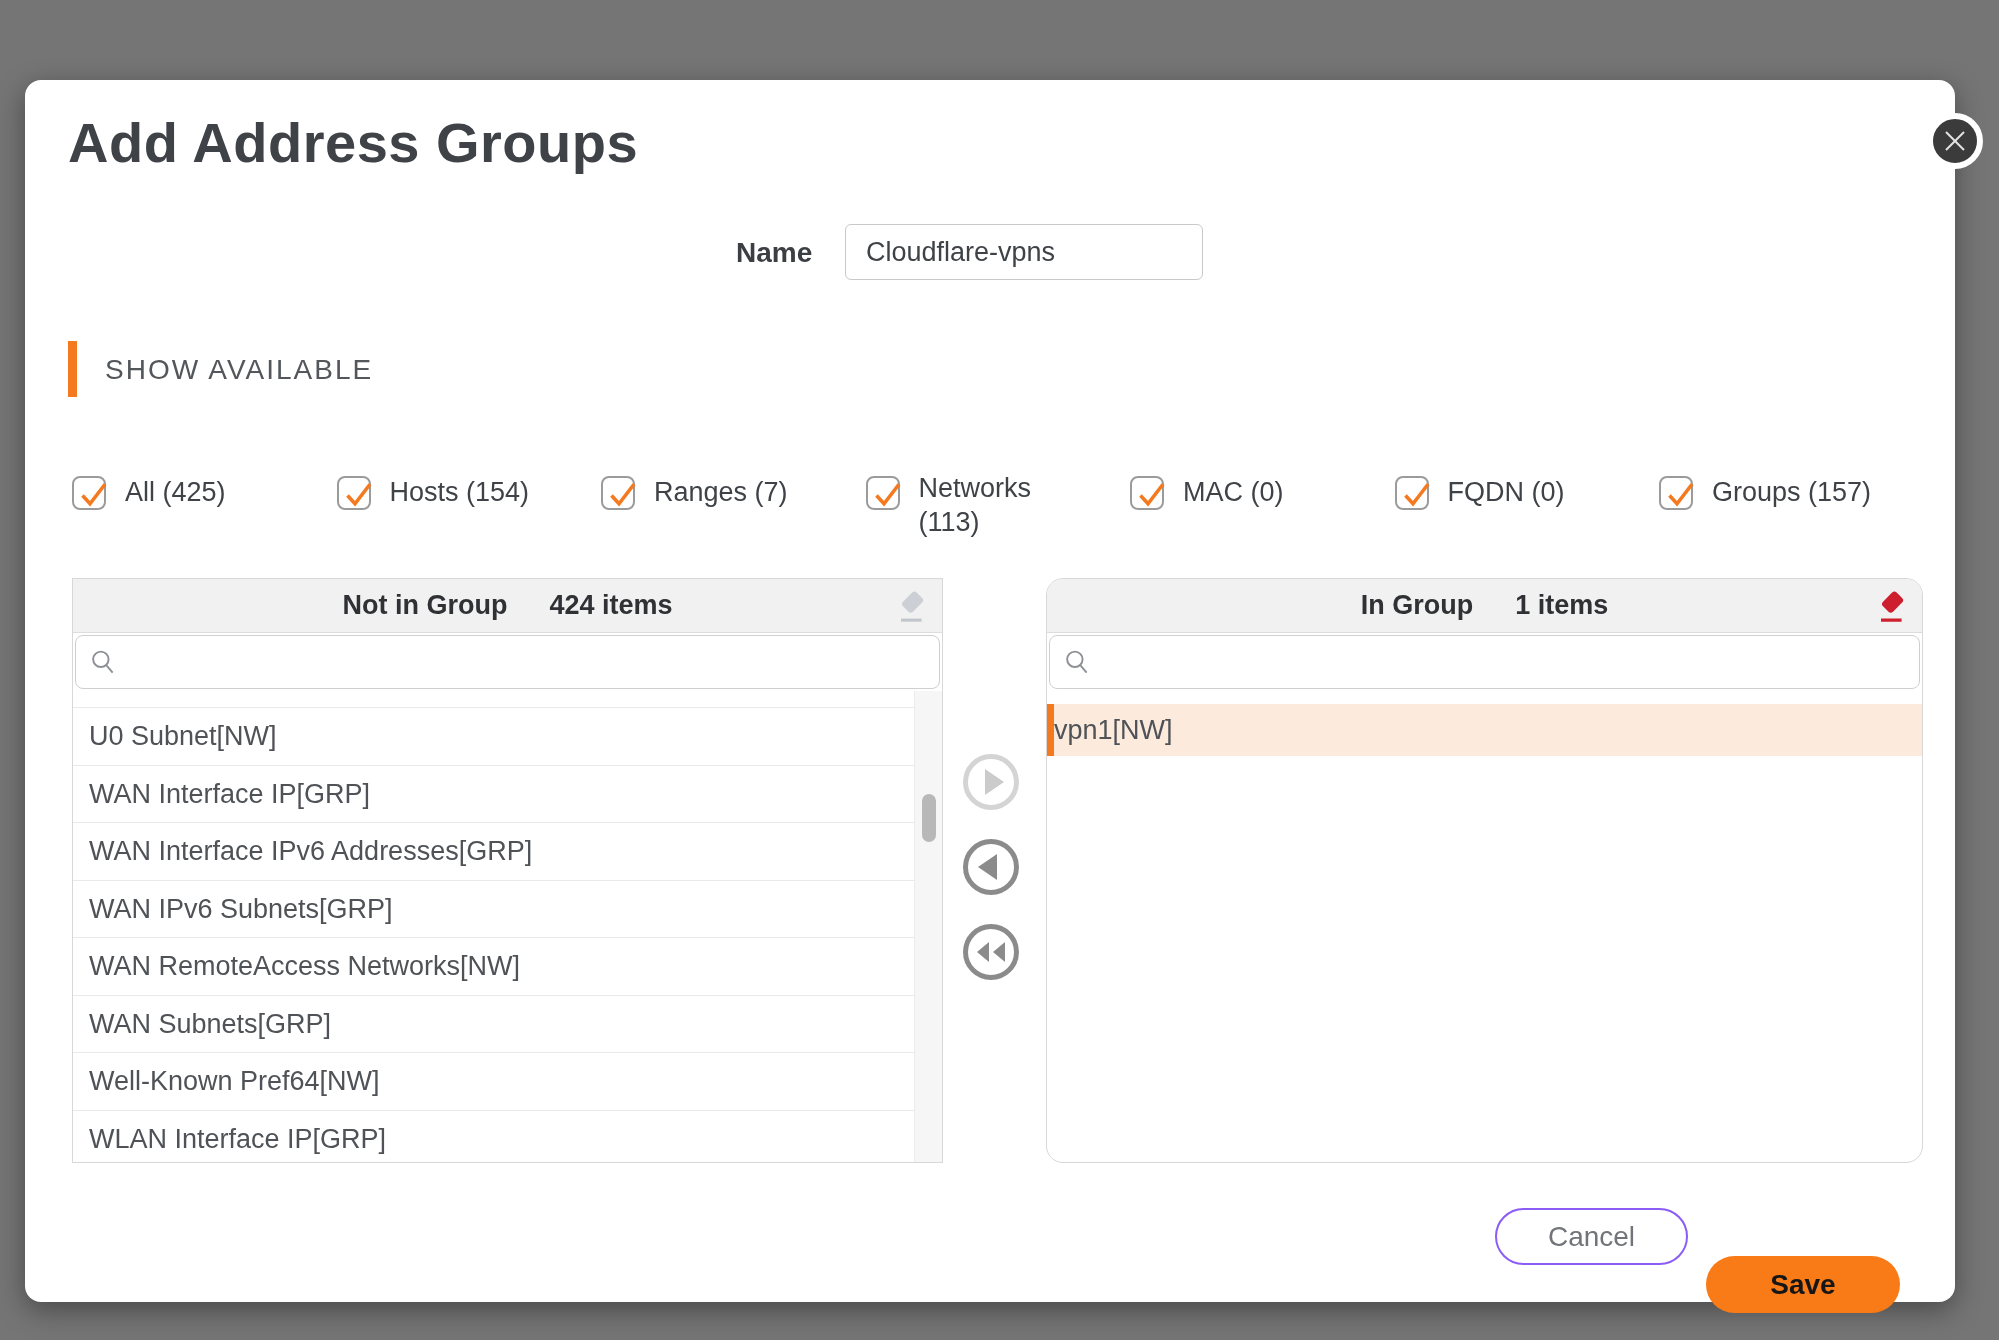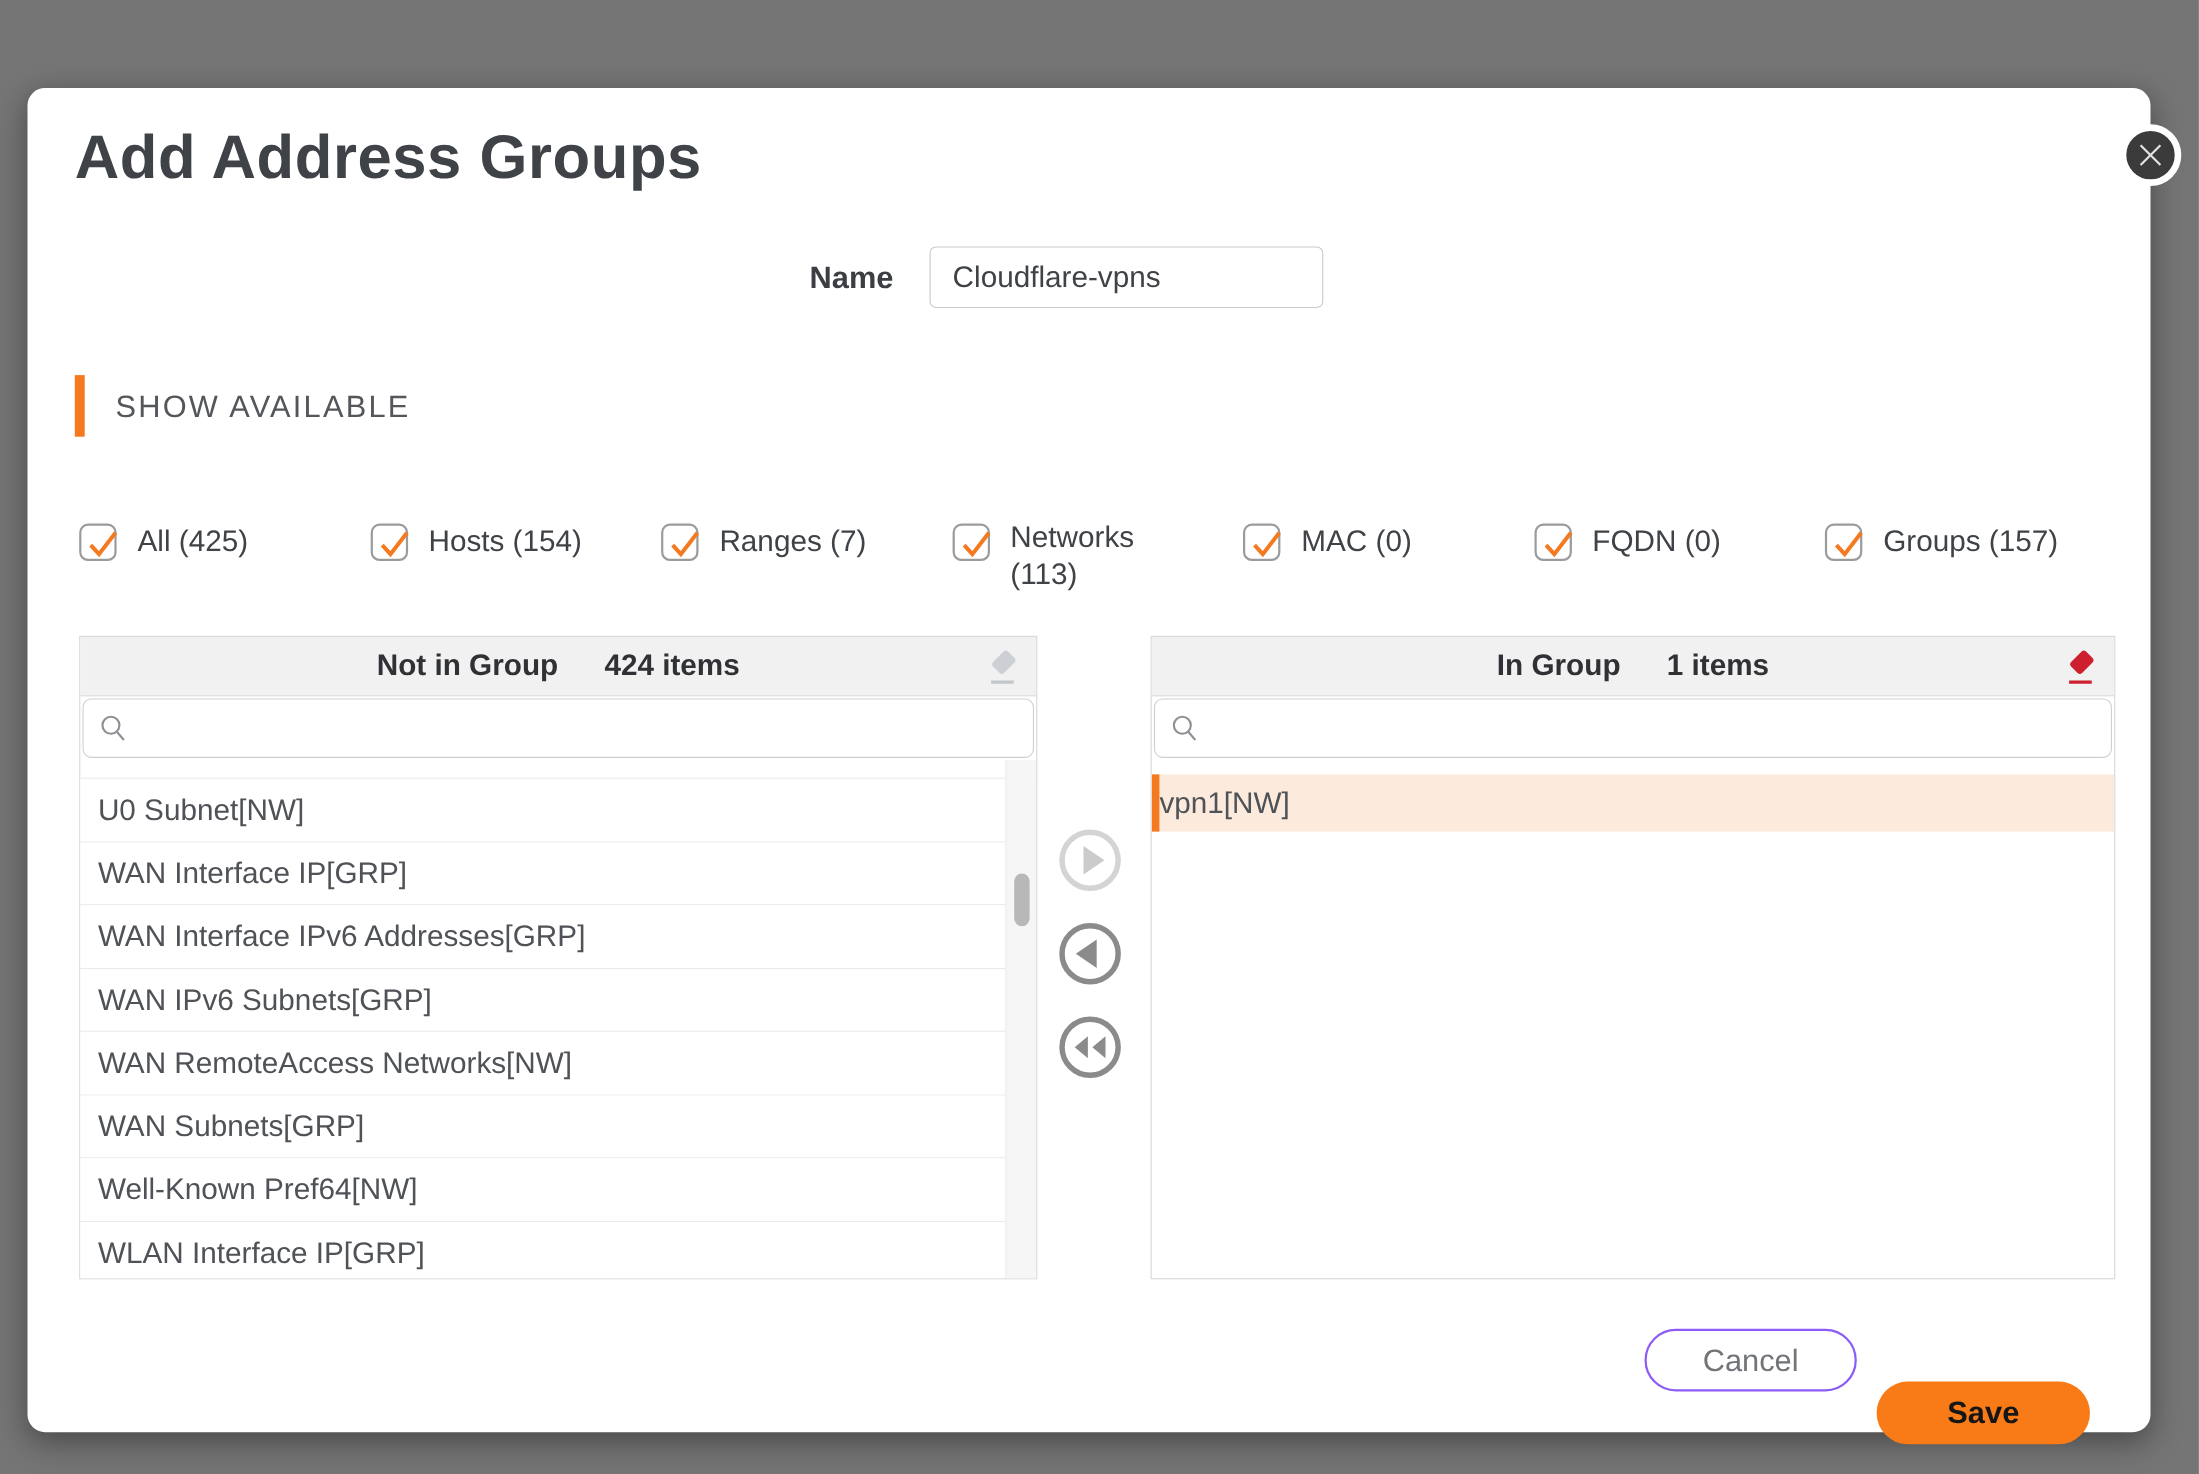--- a/index.html
+++ b/index.html
@@ -67,21 +67,21 @@
   .checkbox svg { position: absolute; left: 1px; top: -2px; overflow: visible; }
   .filter-label { margin-left: 19px; font-size: 27px; color: #3f4347; line-height: 1.25; }
   .filter-item.wrap .filter-label { width: 130px; margin-top: 25px; }
 
   
   .panel {
     position: absolute; top: 498px; height: 585px;
     border: 1px solid #d8d8d8; background: #fff; overflow: hidden;
   }
   .panel.left  { left: 47px;  width: 871px; }
-  .panel.right { left: 1021px; width: 877px; }
+  .panel.right { left: 1021px; width: 877px; border-radius: 17px; }
   .panel-header {
     height: 54px; background: #f1f1f1; border-bottom: 1px solid #dddddd;
     display: flex; align-items: center; justify-content: center; position: relative; text-align: center;
   }
   .panel-header .p-title { font-size: 27px; font-weight: 700; color: #2f3135; }
   .panel-header .p-count { font-size: 27px; font-weight: 700; color: #2f3135; margin-left: 42px; }
   .eraser-btn {
     position: absolute; right: 14px; top: 9px; width: 36px; height: 36px;
     background: none; border: none; cursor: pointer; padding: 0;
   }

